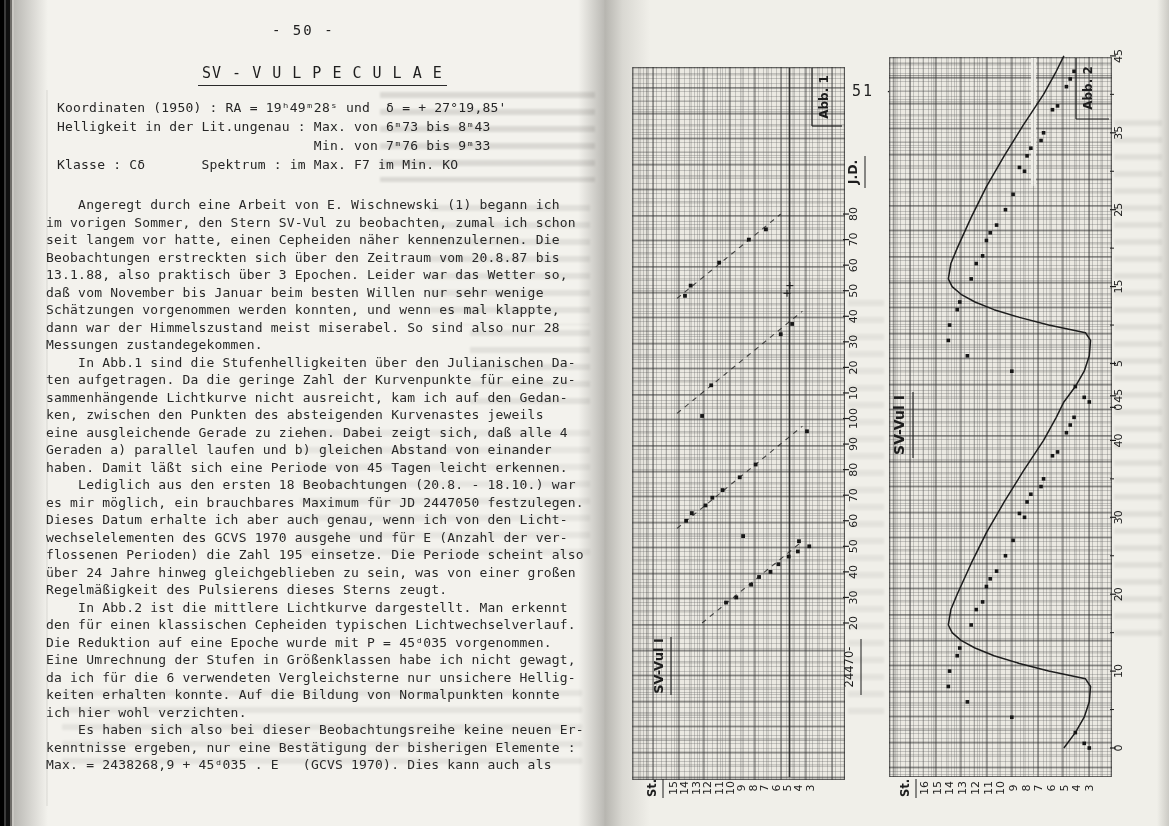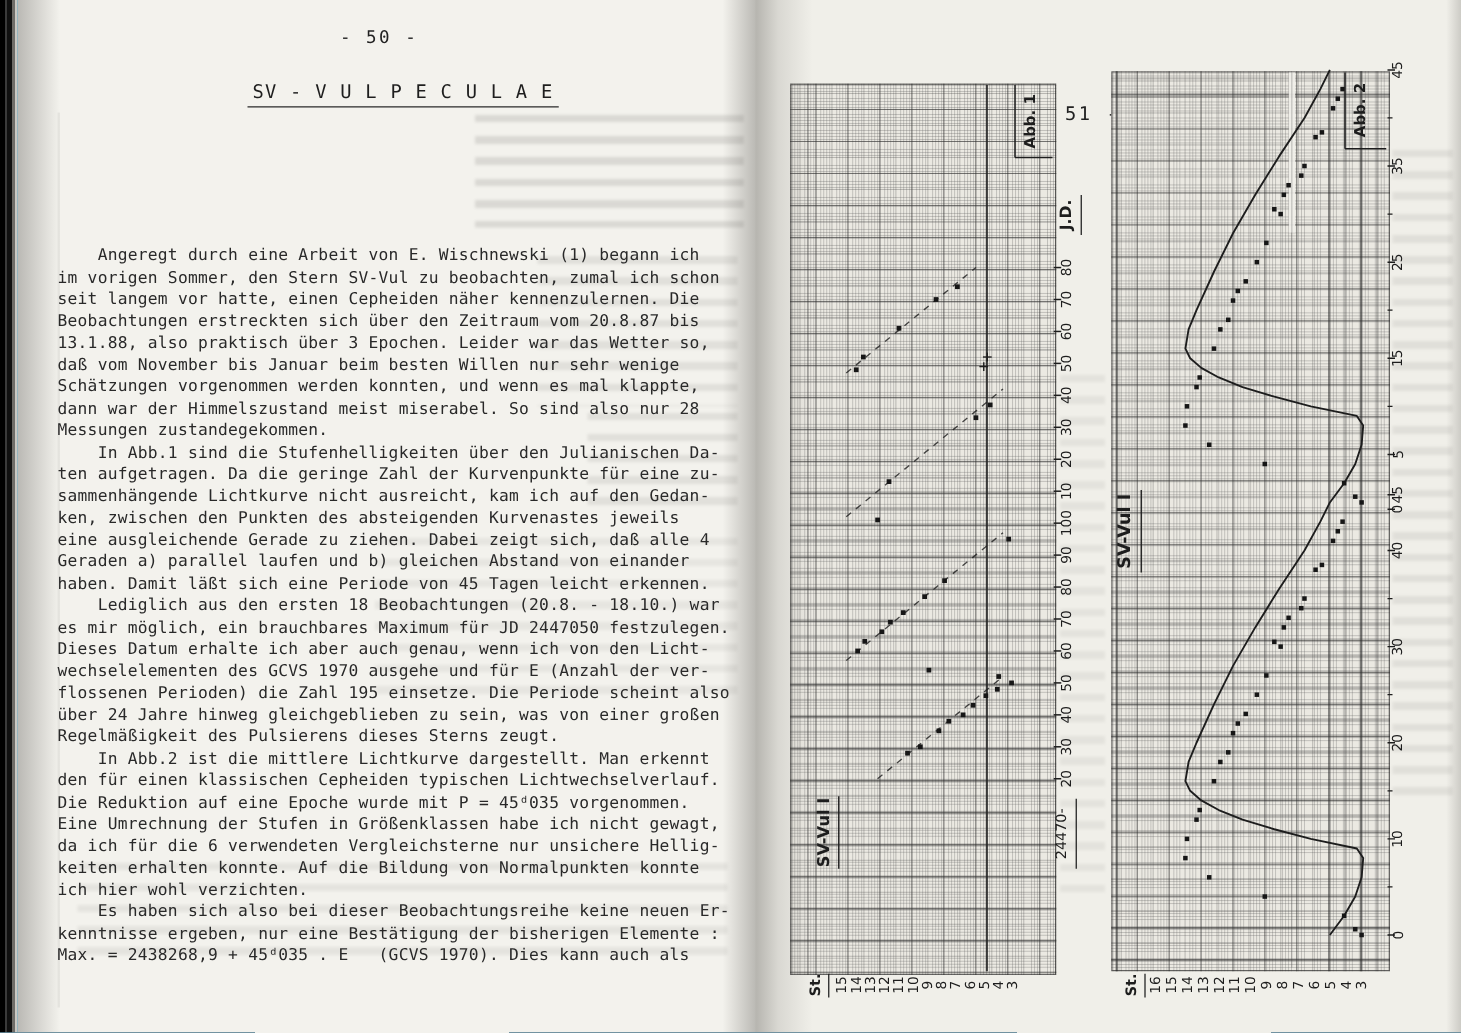--- a/index.html
+++ b/index.html
@@ -1,16 +1,16 @@
 <!DOCTYPE html>
 <html><head>
 <meta charset="utf-8">
 <style>
   html,body{margin:0;padding:0;background:#555;}
-  .scan{position:relative;width:1169px;height:826px;background:#0ea5e9;overflow:hidden;
+  .scan{position:relative;width:1169px;height:826px;background:#fde047;overflow:hidden;
         font-family:"DejaVu Sans Mono", monospace;}
   .binding{position:absolute;left:0;top:0;width:14px;height:826px;
     background:linear-gradient(to right,#000 0 4px,#3a3a3a 4px 6px,#101010 6px 10px,#6e6c68 10px 12px,#c9c7c2 12px 14px);}
   .binding-soft{position:absolute;left:14px;top:0;width:34px;height:826px;
     background:linear-gradient(to right,rgba(80,78,74,.35),rgba(80,78,74,0));}
   .page-left{position:absolute;left:14px;top:0;width:590px;height:826px;background:#f3f2ed;}
   .page-right{position:absolute;left:604px;top:0;width:565px;height:826px;background:#f0efe9;}
   .gutter{position:absolute;left:578px;top:0;width:72px;height:826px;
     background:linear-gradient(to right,rgba(105,103,98,0) 0,rgba(105,103,98,.42) 38%,rgba(125,123,118,.20) 62%,rgba(135,133,128,0) 100%);}
   .right-edge{position:absolute;right:0;top:0;width:12px;height:826px;
@@ -53,20 +53,24 @@
   <div class="smudge" style="left:470px;top:330px;width:120px;height:85px;"></div>
   <div class="smudge" style="left:300px;top:430px;width:290px;height:130px;opacity:.09;"></div>
   <div class="smudge" style="left:62px;top:690px;width:520px;height:85px;opacity:.10;"></div>
   <div class="smudge" style="left:1114px;top:120px;width:48px;height:520px;opacity:.11;"></div>
   <div class="smudge" style="left:848px;top:300px;width:36px;height:420px;opacity:.09;"></div>
 
   <div class="fold-line"></div>
 
   <div class="pageno" style="left:272px;top:22px;">- 50 -</div>
   <div class="title" style="left:198px;top:64px;">SV - V U L P E C U L A E</div>
+  <div class="tw" style="left:57px;top:98px;">Koordinaten (1950) : RA = 19ʰ49ᵐ28ˢ und  δ = + 27°19,85'
+Helligkeit in der Lit.ungenau : Max. von 6ᵐ73 bis 8ᵐ43
+                                Min. von 7ᵐ76 bis 9ᵐ33
+Klasse : Cδ       Spektrum : im Max. F7 im Min. KO</div>
 
   <div class="body-text">
     <div class="para">    Angeregt durch eine Arbeit von E. Wischnewski (1) begann ich
 im vorigen Sommer, den Stern SV-Vul zu beobachten, zumal ich schon
 seit langem vor hatte, einen Cepheiden näher kennenzulernen. Die
 Beobachtungen erstreckten sich über den Zeitraum vom 20.8.87 bis
 13.1.88, also praktisch über 3 Epochen. Leider war das Wetter so,
 daß vom November bis Januar beim besten Willen nur sehr wenige
 Schätzungen vorgenommen werden konnten, und wenn es mal klappte,
 dann war der Himmelszustand meist miserabel. So sind also nur 28

